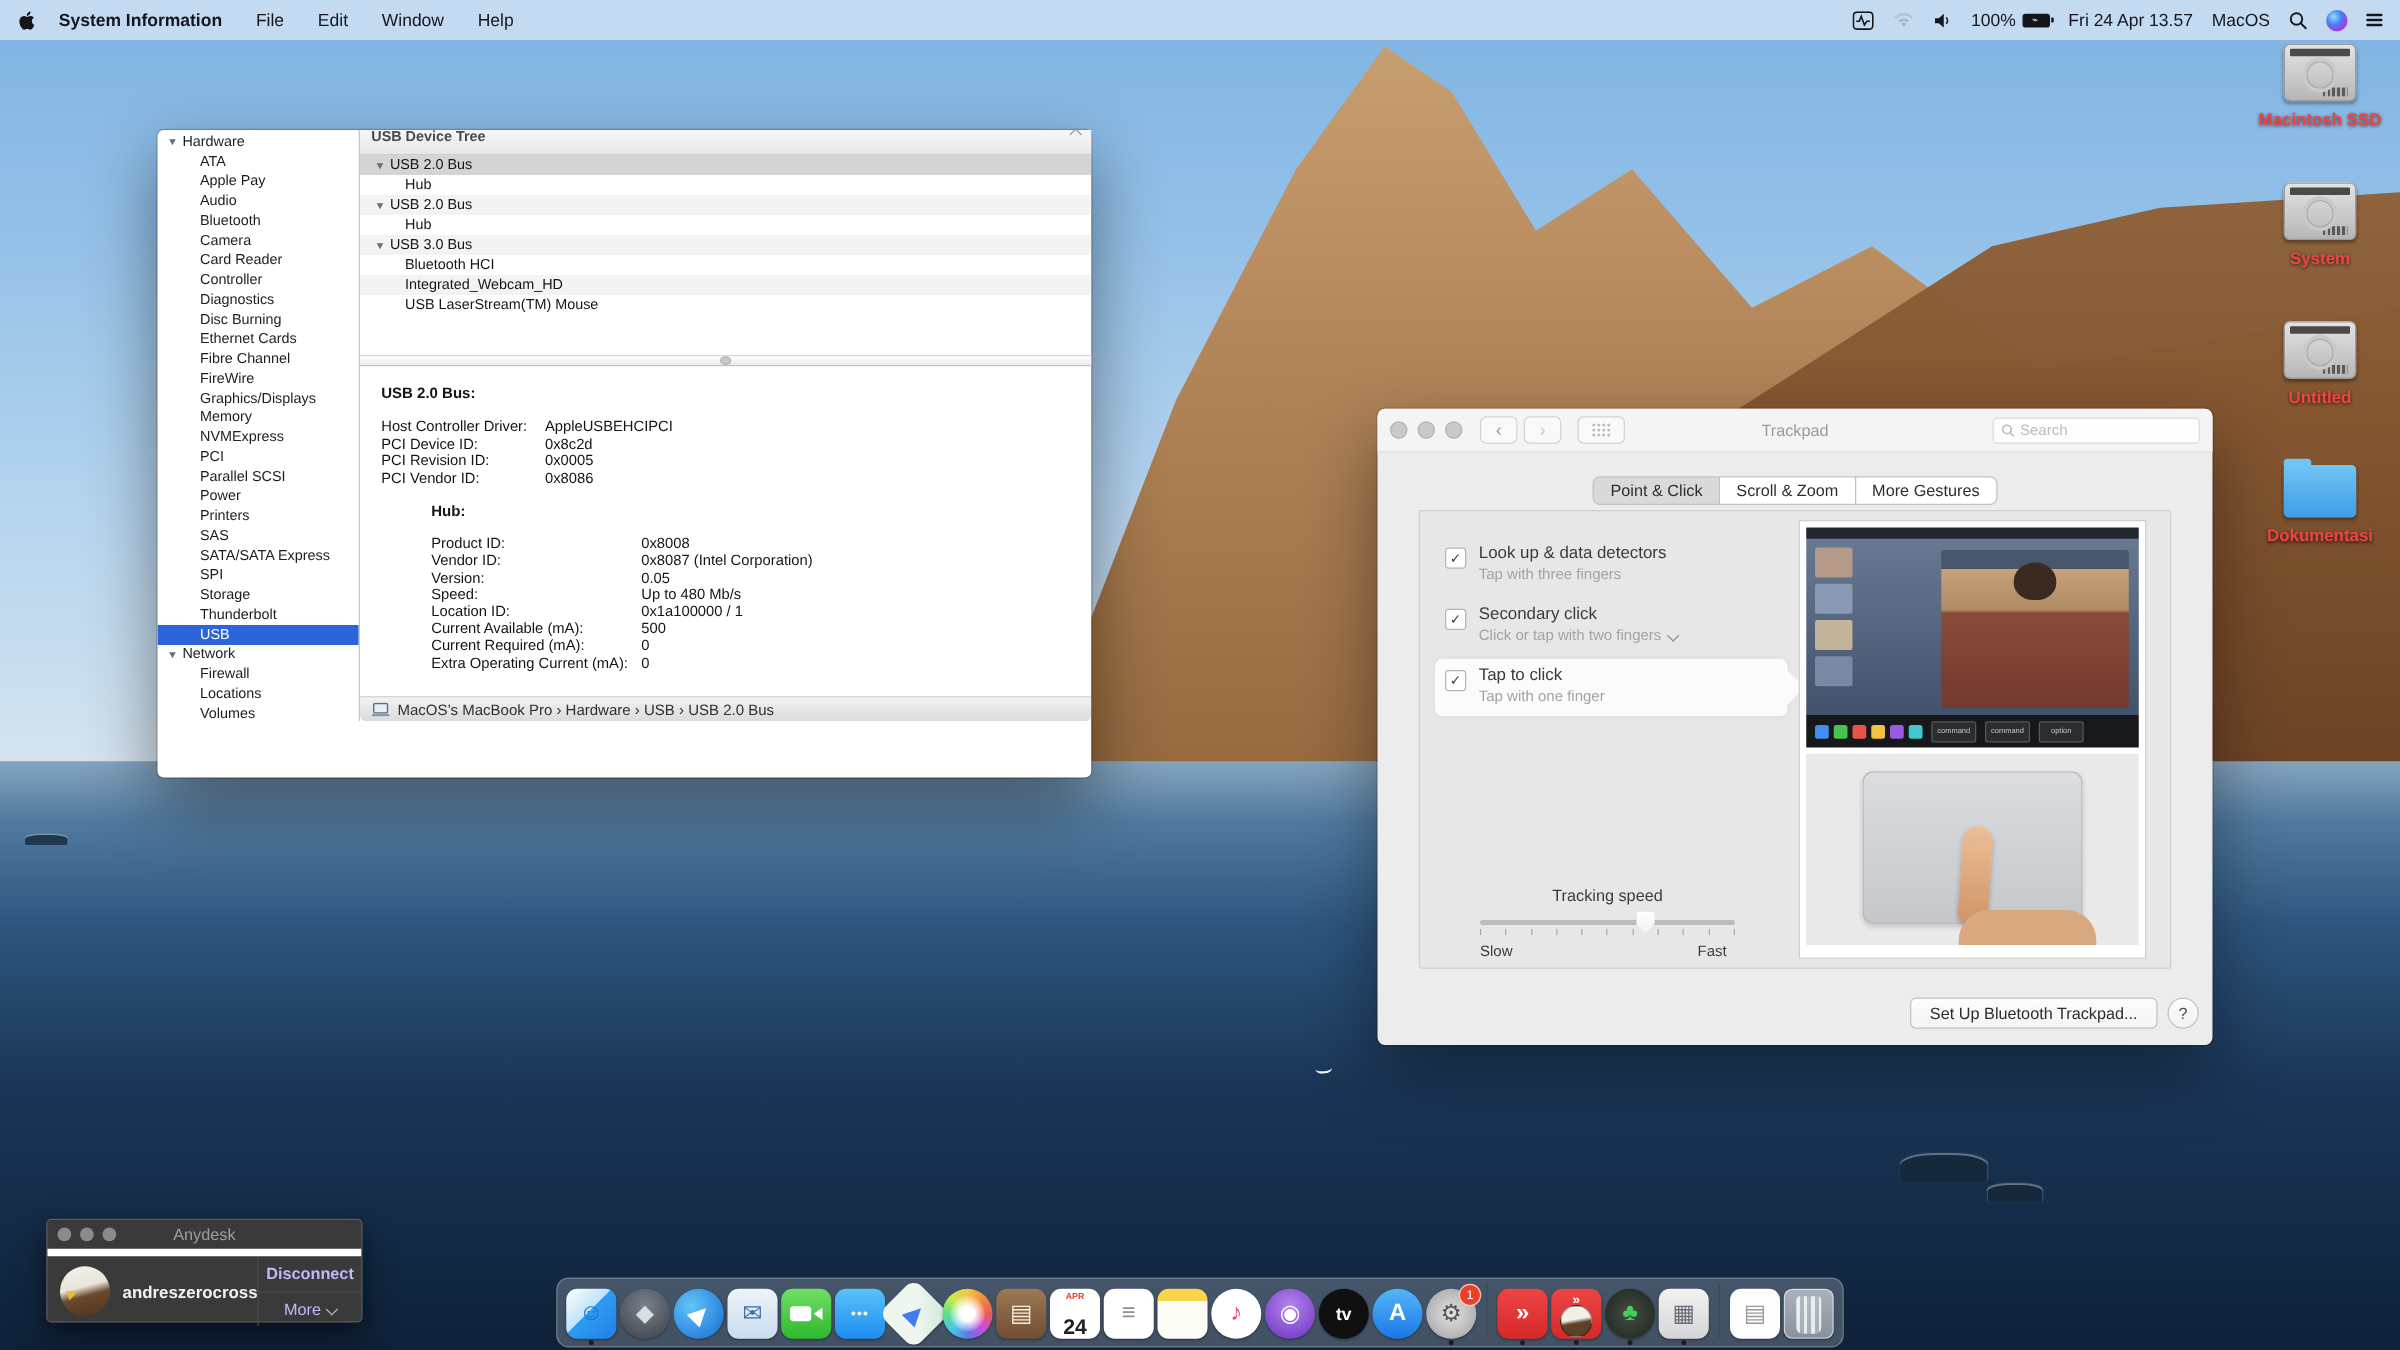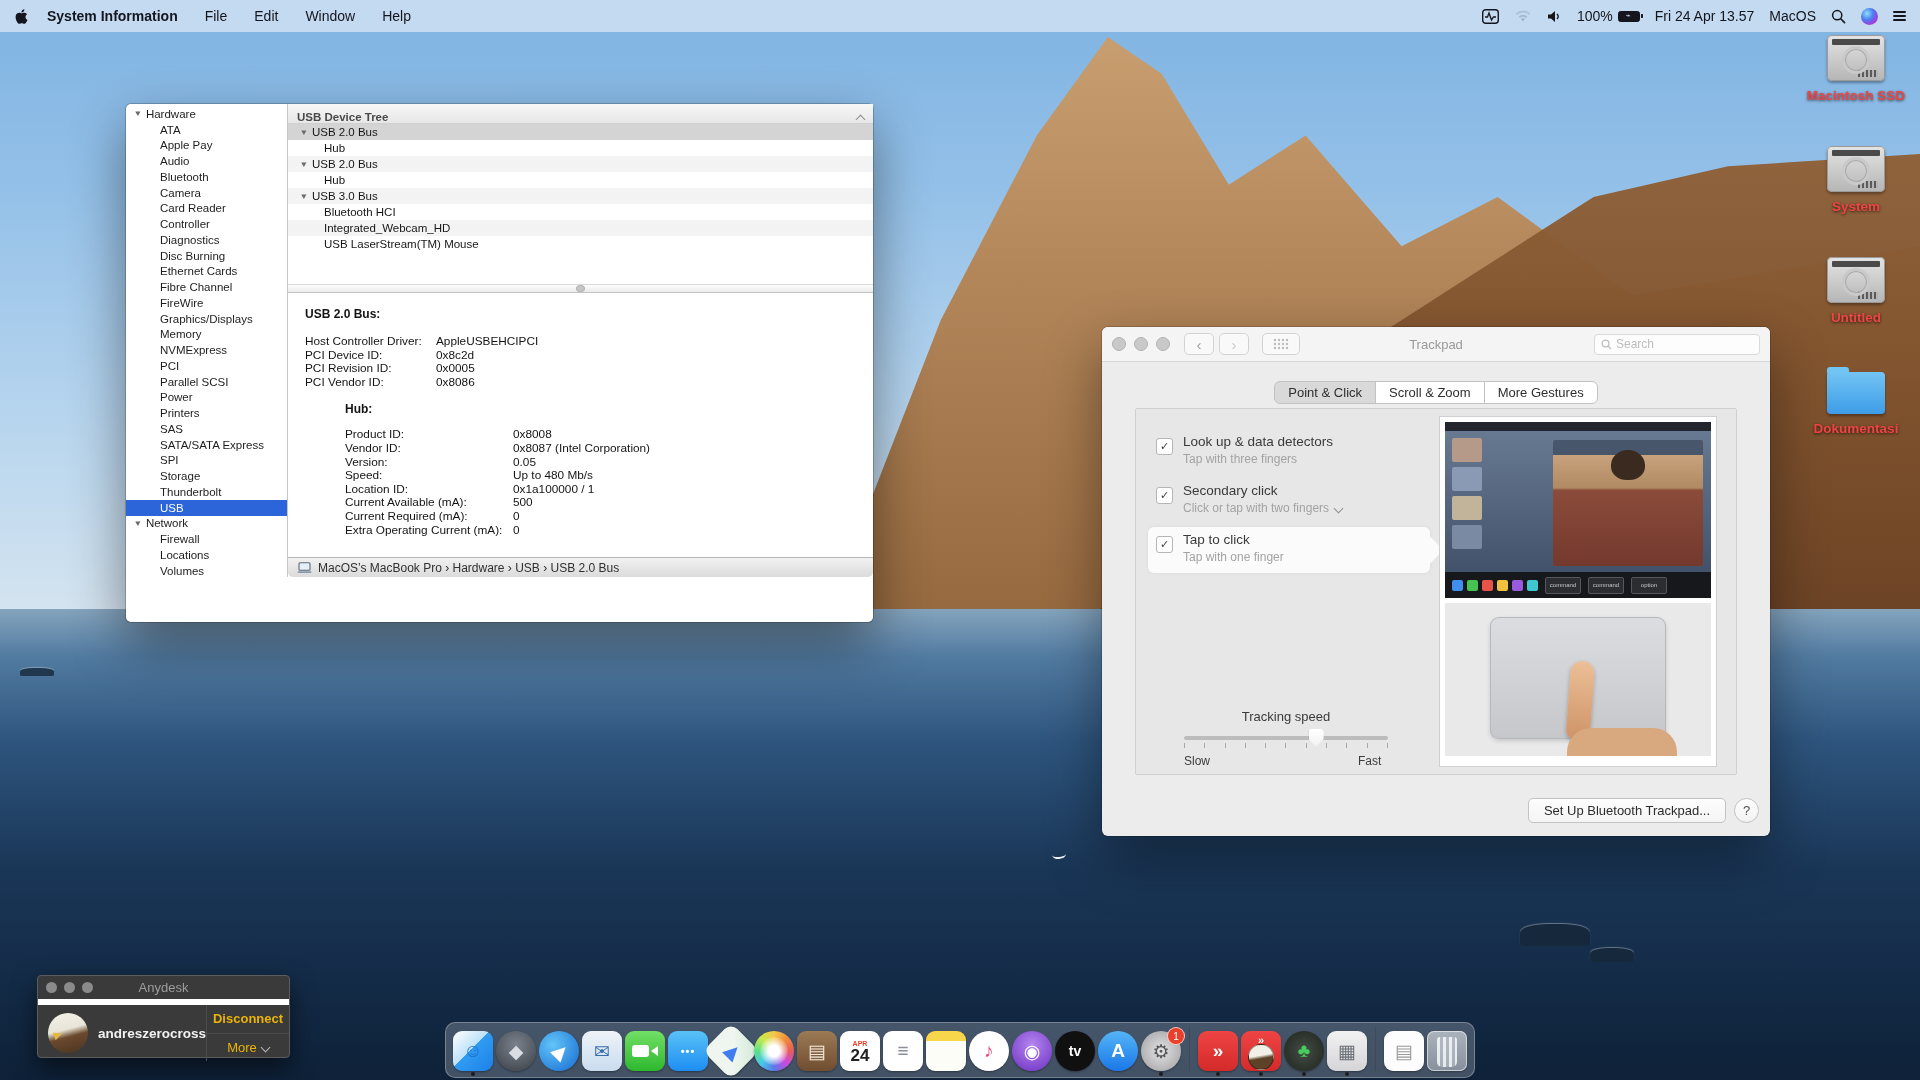--- a/index.html
+++ b/index.html
@@ -53,21 +53,21 @@
        font-size:13px;color:#3a3a3a;position:relative;}
   .si-body{display:flex;height:473px;}
   .si-side{width:162px;border-right:1px solid #c6c6c6;font-size:11.5px;color:#1d1d1d;padding-top:2px;box-sizing:border-box;overflow:hidden;}
   .side-row{height:15.75px;display:flex;align-items:center;white-space:nowrap;}
   .side-row.hdr{padding-left:8px;}
   .side-row.itm{padding-left:34px;}
   .side-row.sel{background:#2b65d9;color:#fff;}
   .tri{font-size:8px;color:#6b6b6b;margin-right:4px;transform:scaleX(1.1);}
   .si-main{flex:1;display:flex;flex-direction:column;min-width:0;}
   .tree-hdr{height:19px;background:linear-gradient(#f7f7f7,#e7e7e7);border-bottom:1px solid #cfcfcf;
-       display:flex;align-items:flex-end;padding:0 9px;font-size:11.5px;font-weight:bold;color:#4a4a4a;}
+       display:flex;align-items:flex-start;padding:0 9px;font-size:11.5px;font-weight:bold;color:#4a4a4a;}
   .chev{display:inline-block;width:6px;height:6px;border-left:1.5px solid #8d8d8d;border-bottom:1.5px solid #8d8d8d;}
   .chev.up{transform:rotate(135deg);margin-left:auto;}
   .chev.down{transform:rotate(-45deg);}
   .tree-rows{height:160px;overflow:hidden;}
   .tree-row{height:16px;display:flex;align-items:center;font-size:11.5px;color:#161616;}
   .tree-row .tri{margin-left:12px;}
   .tree-row.lvl1{padding-left:36px;}
   .splitter{height:7px;background:linear-gradient(#fdfdfd,#ebebeb);border-top:1px solid #dadada;border-bottom:1px solid #c4c4c4;
        display:flex;align-items:center;justify-content:center;}
   .splitter i{width:7px;height:5px;border-radius:50%;background:#c6c6c6;border:1px solid #b2b2b2;}
@@ -150,21 +150,21 @@
   .ad-dots{position:absolute;left:8px;top:6px;display:flex;gap:7px;}
   .ad-dots i{width:11px;height:11px;border-radius:50%;background:#8b8b8b;display:block;}
   .ad-body{display:flex;height:56px;}
   .avatar{width:40px;height:40px;border-radius:50%;margin:8px 10px;flex:none;overflow:hidden;
        background:linear-gradient(165deg,#f4f2ea 0%,#e8e4d8 42%,#6b4a2e 58%,#4a3категор320 100%);position:relative;
        background:linear-gradient(165deg,#f4f2ea 0%,#e8e4d8 42%,#6b4a2e 58%,#4a3320 100%);}
   .avatar::after{content:"";position:absolute;left:6px;top:18px;width:0;height:0;
        border-top:4px solid transparent;border-bottom:4px solid transparent;border-right:8px solid #e8b83c;transform:rotate(160deg);}
   .ad-name{align-self:center;font-size:13.5px;font-weight:bold;color:#f2f2f2;}
   .ad-right{margin-left:auto;width:82px;border-left:1px solid #4c4c4c;display:flex;flex-direction:column;}
-  .ad-btn{flex:1;display:flex;align-items:center;justify-content:center;gap:5px;font-size:13px;color:#eab308;}
+  .ad-btn{flex:1;display:flex;align-items:center;justify-content:center;gap:5px;font-size:13px;color:#c4b5fd;}
   .ad-btn.top{border-bottom:1px solid #4c4c4c;font-weight:bold;}
   .ad-btn .chev{border-color:#b5b5b5;}
 
   
   .desk-icons{position:absolute;right:12px;top:35px;width:104px;display:flex;flex-direction:column;gap:9px;z-index:5;}
   .dicon{display:flex;flex-direction:column;align-items:center;height:102px;}
   .drive{width:58px;height:46px;border-radius:5px;background:linear-gradient(#e4e4e4,#b5b5b5);
        box-shadow:inset 0 0 0 1px #9a9a9a,0 2px 3px rgba(0,0,0,.35);position:relative;}
   .drive::before{content:"";position:absolute;left:5px;top:4px;right:5px;height:6px;background:#4a4a4a;border-radius:1px;}
   .drive::after{content:"";position:absolute;left:50%;top:55%;transform:translate(-50%,-50%);width:22px;height:22px;
@@ -609,21 +609,21 @@
     <span class="ditem">
       <span class="dico rot-ne" style="background: linear-gradient(135deg, rgb(238, 246, 239) 55%, rgb(207, 231, 212)); color: rgb(63, 125, 240);">▶</span>
     </span>
     <span class="ditem">
       <span class="dico circle flower" style="background: rgb(255, 255, 255); color: rgb(255, 255, 255);"></span>
     </span>
     <span class="ditem">
       <span class="dico" style="background: linear-gradient(rgb(156, 122, 85), rgb(111, 77, 48)); color: rgb(242, 233, 218);">▤</span>
     </span>
     <span class="ditem">
-      <span class="dico cal" style="background: rgb(255, 255, 255); color: rgb(34, 34, 34);">
+      <span class="dico cal" style="background: rgb(255, 255, 255); color: rgb(34, 34, 34); justify-content: space-between;">
         <span class="csub">APR</span>
         <span class="cg">24</span>
       </span>
     </span>
     <span class="ditem">
       <span class="dico" style="background: rgb(255, 255, 255); color: rgb(138, 143, 152);">≡</span>
     </span>
     <span class="ditem">
       <span class="dico" style="background: linear-gradient(rgb(247, 214, 75) 0px, rgb(247, 214, 75) 24%, rgb(253, 253, 248) 24%); color: rgb(68, 68, 68);"></span>
     </span>

